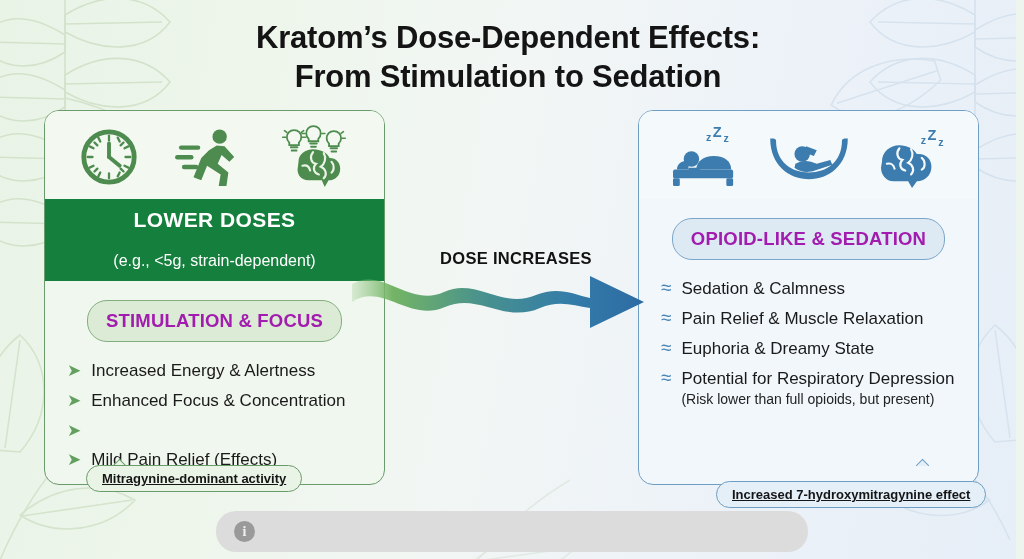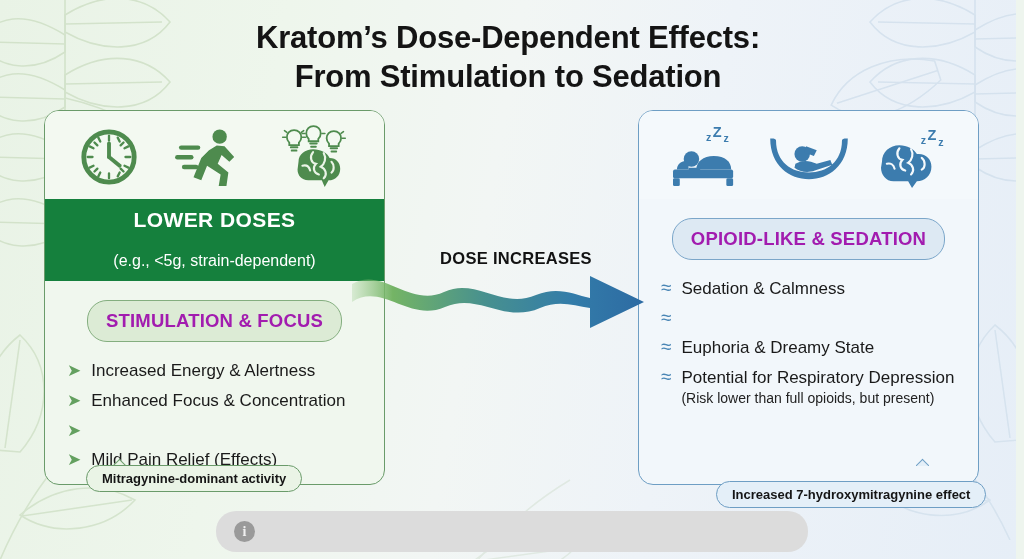--- a/index.html
+++ b/index.html
@@ -46,21 +46,21 @@
   .list{margin:18px 0 0 0;padding:0 10px 0 22px;list-style:none;}
   .list li{display:flex;align-items:flex-start;gap:10px;margin-bottom:8px;
     font-size:17px;color:#1a1a1a;line-height:1.3;}
   .mk{flex:0 0 auto;font-size:17px;line-height:1.25;}
   .panel.left .mk{color:#63a05f;}
   .panel.right .mk{color:#4a86b5;font-size:19px;line-height:1.1;}
   .sub{display:block;font-size:14px;color:#222;margin-top:0px;}
 
   
   .tag{position:absolute;border-radius:16px;padding:5px 15px;font-size:13px;font-weight:bold;
-    color:#151515;white-space:nowrap;}
+    color:#151515;white-space:nowrap;text-decoration:underline;}
   .tag.l{left:86px;top:465px;background:#eaf4e6;border:1.4px solid #6a9b6a;}
   .tag.r{left:716px;top:481px;background:#e4eff8;border:1.4px solid #6e9ec4;}
   .notch{position:absolute;width:13px;height:9px;overflow:hidden;}
   .notch::after{content:"";position:absolute;left:1px;top:4px;width:11px;height:11px;
     transform:rotate(45deg);box-sizing:border-box;}
   .notch.l{left:113px;top:457px;}
   .notch.l::after{background:#eaf4e6;border-left:1.4px solid #6a9b6a;border-top:1.4px solid #6a9b6a;}
   .notch.r{left:916px;top:457px;}
   .notch.r::after{background:#e4eff8;border-left:1.4px solid #6e9ec4;border-top:1.4px solid #6e9ec4;}
 
@@ -333,20 +333,21 @@
       <div class="pill">OPIOID-LIKE &amp; SEDATION</div>
     </div>
 
     <ul class="list">
       <li>
         <span class="mk">≈</span>
         <span>Sedation &amp; Calmness</span>
       </li>
       <li>
         <span class="mk">≈</span>
+        <span>Pain Relief &amp; Muscle Relaxation</span>
       </li>
       <li>
         <span class="mk">≈</span>
         <span>Euphoria &amp; Dreamy State</span>
       </li>
       <li>
         <span class="mk">≈</span>
         <span>
           <span>Potential for Respiratory Depression</span>
           <span class="sub">(Risk lower than full opioids, but present)</span>

